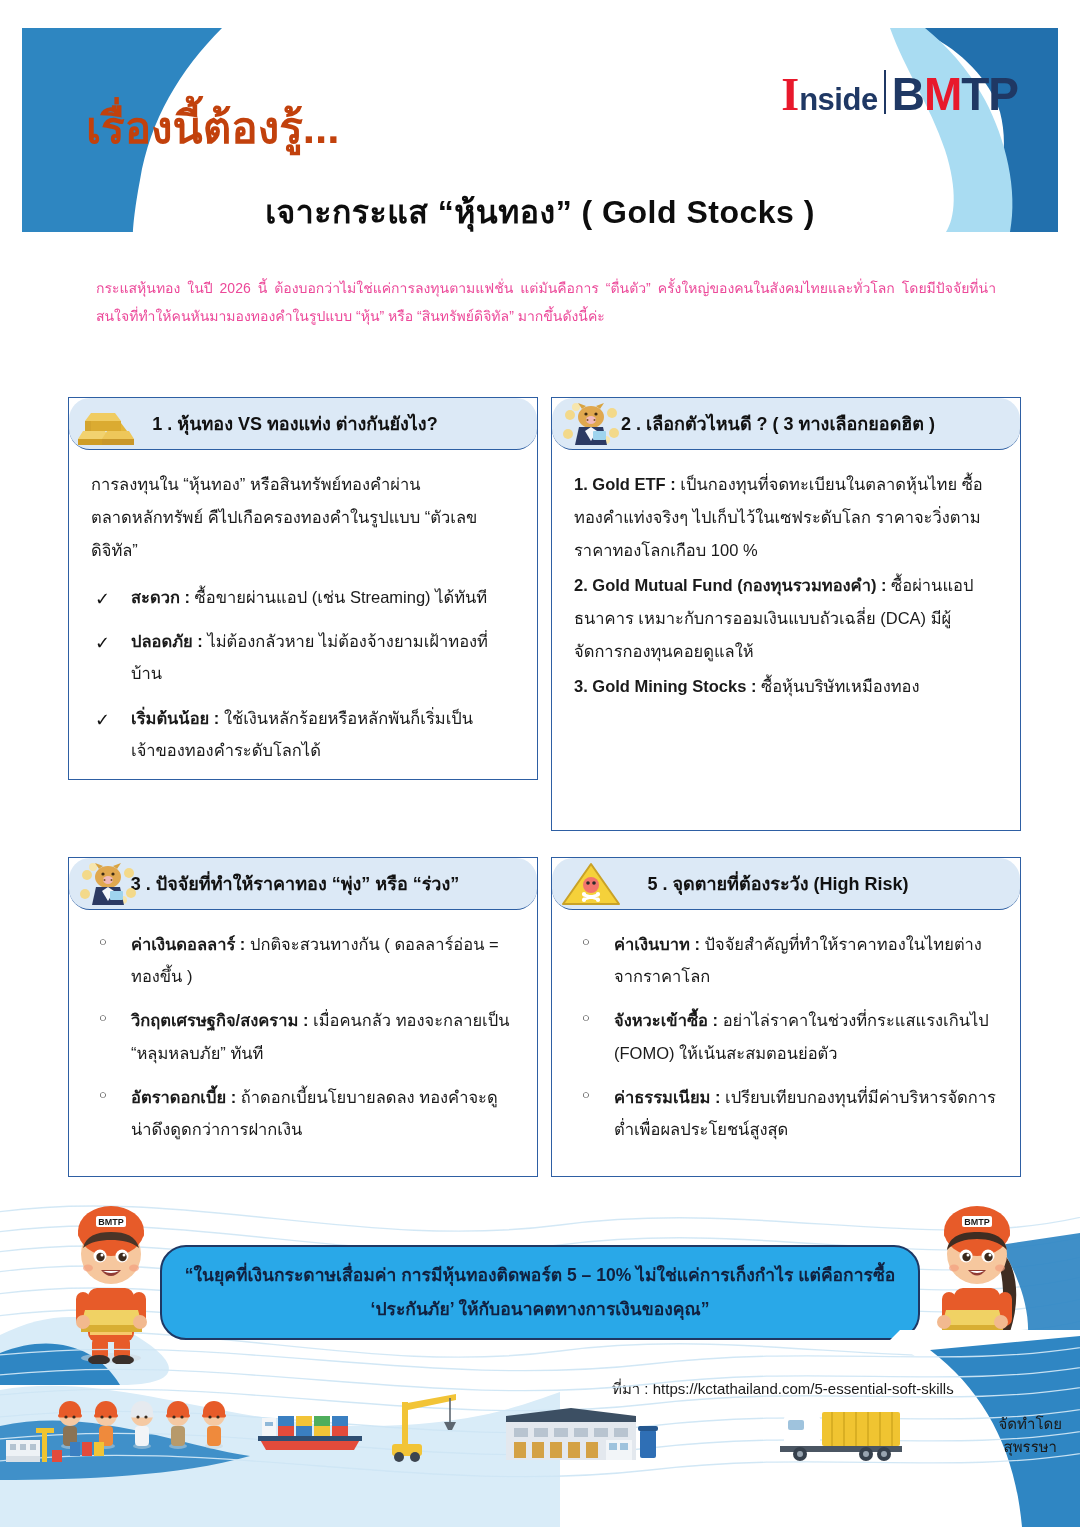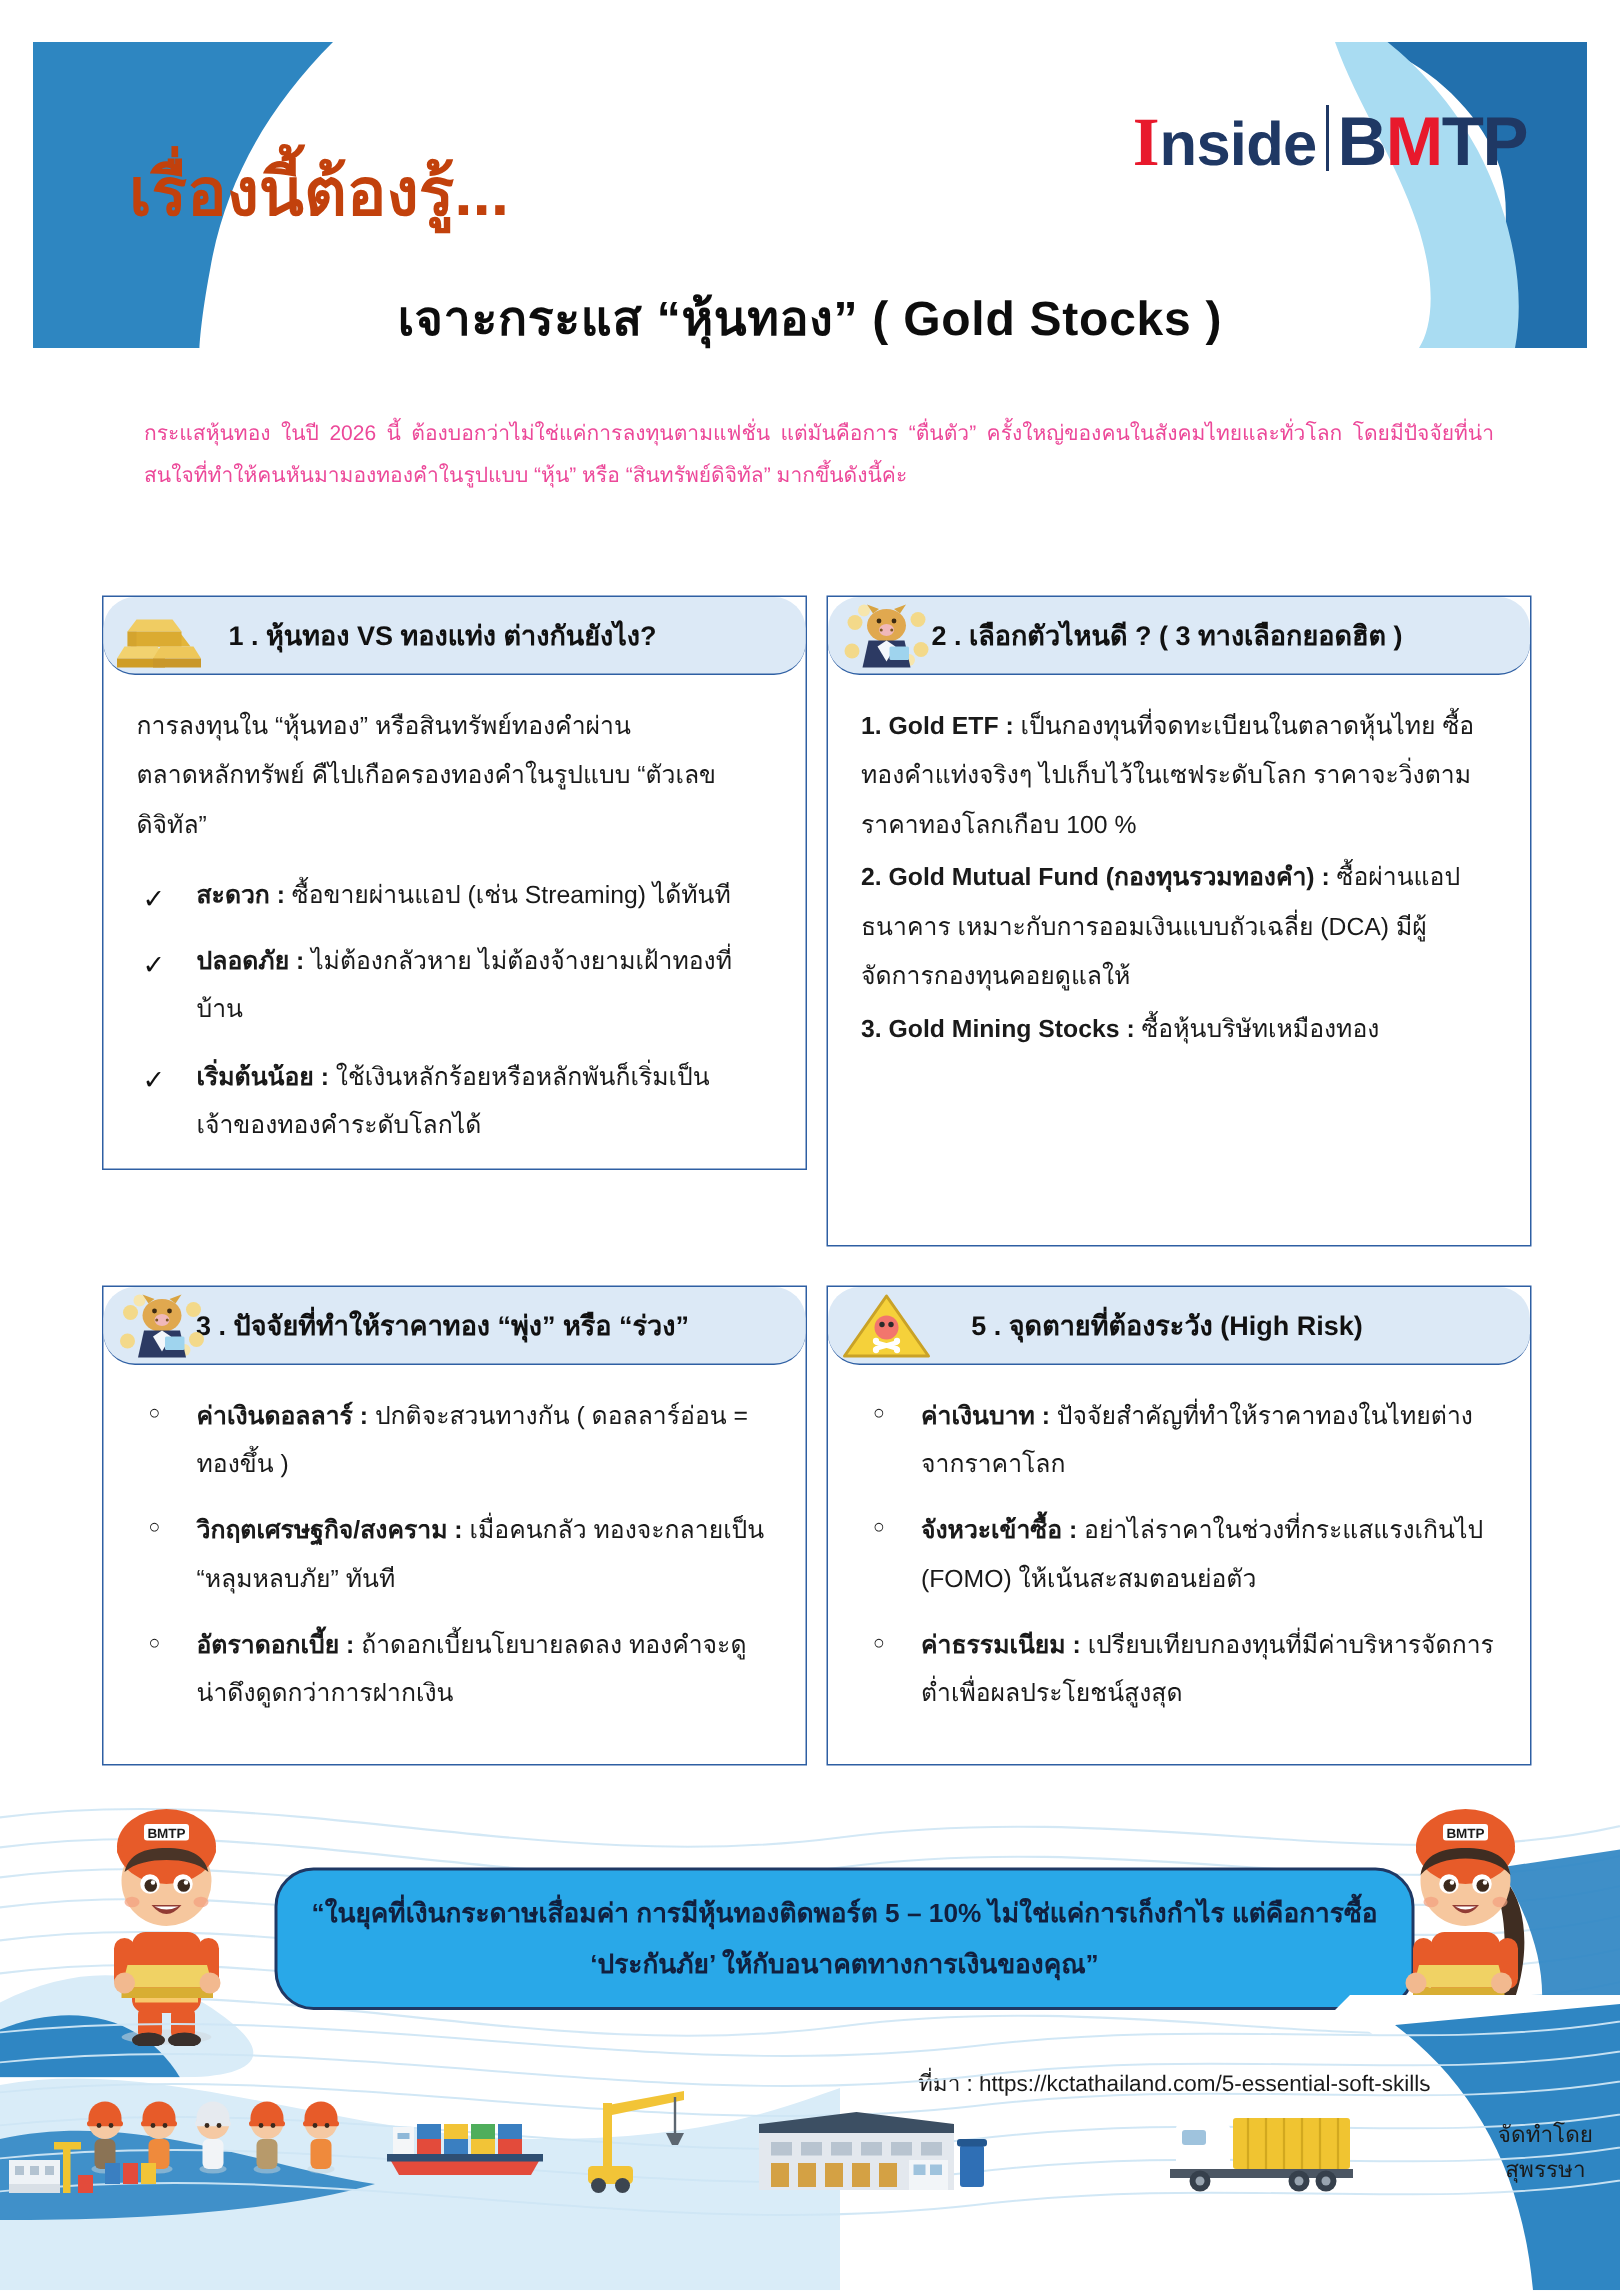--- a/index.html
+++ b/index.html
@@ -48,21 +48,21 @@
     white-space: nowrap;
   }
   .logo-i {
     font-size: 46px;
     font-weight: bold;
     color: #e8192c;
     line-height: 1;
     font-family: "Liberation Serif", serif;
   }
   .logo-nside {
-    font-size: 41px;
+    font-size: 31px;
     font-weight: 600;
     color: #1f3864;
     line-height: 1;
     letter-spacing: -0.5px;
   }
   .logo-bar {
     display: inline-block;
     width: 2px;
     height: 44px;
     background: #1f3864;
@@ -205,21 +205,20 @@
     height: 95px;
     background: #29a8e8;
     border: 2.5px solid #1f3864;
     border-radius: 26px;
     display: flex;
     flex-direction: column;
     align-items: center;
     justify-content: center;
     box-sizing: border-box;
     padding: 6px 28px;
-    margin-left: 23px;
   }
   .quote-line {
     font-size: 17.5px;
     font-weight: bold;
     color: #11203f;
     line-height: 1.9;
     text-align: center;
     white-space: nowrap;
   }
 

